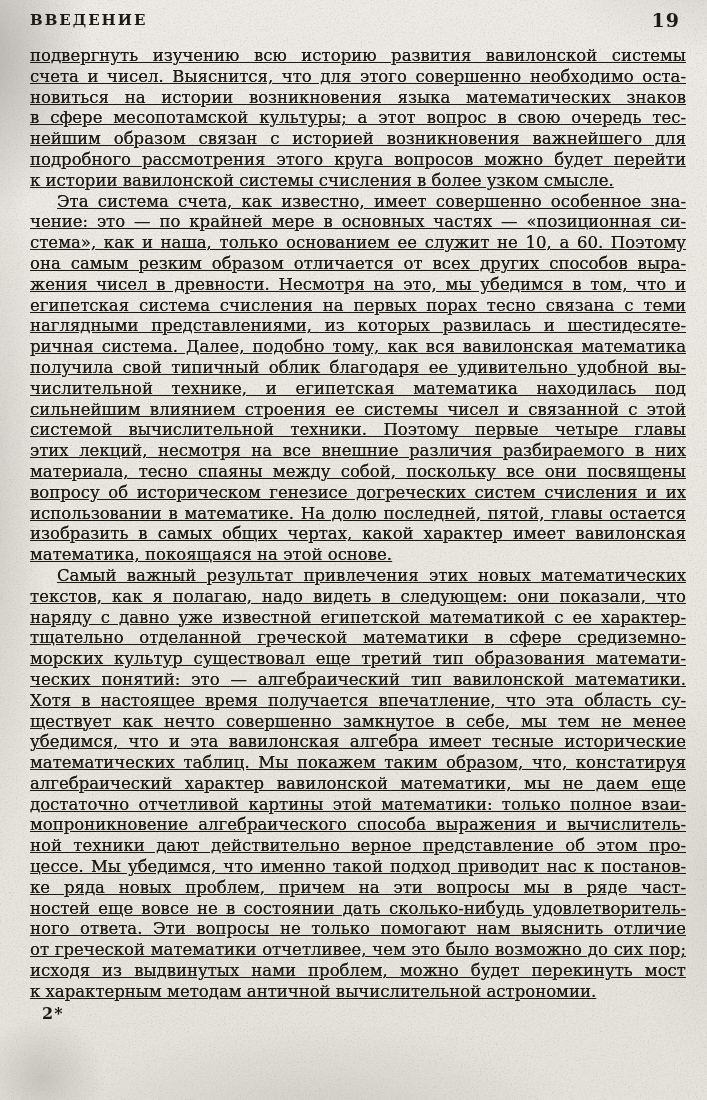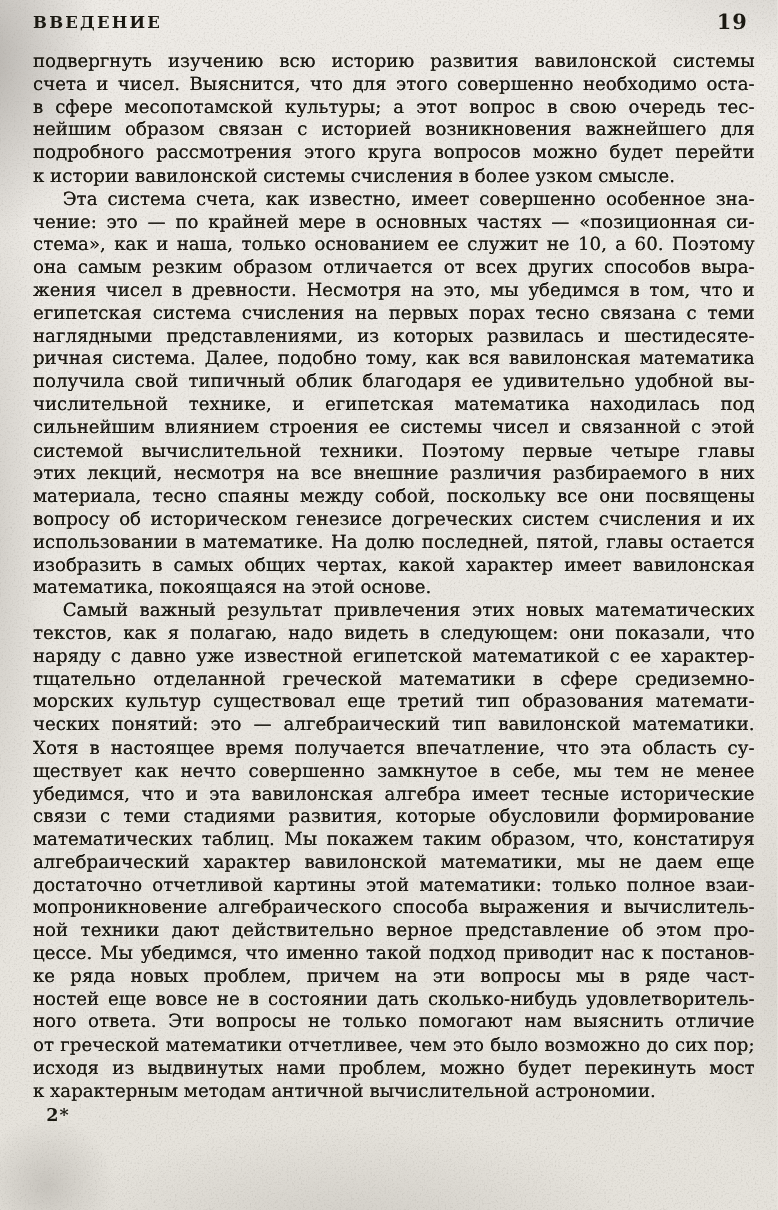--- a/index.html
+++ b/index.html
@@ -37,20 +37,21 @@
   .page-number {
     position: absolute; right: 6px; top: 0;
     font-size: 19px; font-weight: bold; letter-spacing: 1px; text-align: center;
   }
   .text-body {
     margin-top: 5px;
     font-size: 16.5px;
     line-height: 20.8px;
     
     text-shadow: 0 0 0.55px rgba(23, 20, 13, 0.85);
+    text-decoration: underline;
   }
   .paragraph { margin: 0; }
   .line {
     text-align: justify;
     text-align-last: justify;
   }
   .line.last { text-align-last: left; }
   .line.indent { text-indent: 27px; }
   .signature-mark {
     margin-top: 1px; margin-left: 12px;
@@ -78,20 +79,21 @@
   <div class="running-head">
     <div class="running-title">ВВЕДЕНИЕ</div>
     <div class="page-number">19</div>
   </div>
 
   <div class="text-body">
 
   <div class="paragraph">
         <div class="line">подвергнуть изучению всю историю развития вавилонской системы</div>
         <div class="line">счета и чисел. Выяснится, что для этого совершенно необходимо оста-</div>
+        <div class="line">новиться на истории возникновения языка математических знаков</div>
         <div class="line">в сфере месопотамской культуры; а этот вопрос в свою очередь тес-</div>
         <div class="line">нейшим образом связан с историей возникновения важнейшего для</div>
         <div class="line">подробного рассмотрения этого круга вопросов можно будет перейти</div>
         <div class="line last">к истории вавилонской системы счисления в более узком смысле.</div>
       </div>
       <div class="paragraph">
         <div class="line indent">Эта система счета, как известно, имеет совершенно особенное зна-</div>
         <div class="line">чение: это — по крайней мере в основных частях — «позиционная си-</div>
         <div class="line">стема», как и наша, только основанием ее служит не 10, а 60. Поэтому</div>
         <div class="line">она самым резким образом отличается от всех других способов выра-</div>
@@ -113,21 +115,20 @@
       <div class="paragraph">
         <div class="line indent">Самый важный результат привлечения этих новых математических</div>
         <div class="line">текстов, как я полагаю, надо видеть в следующем: они показали, что</div>
         <div class="line">наряду с давно уже известной египетской математикой с ее характер-</div>
         <div class="line">тщательно отделанной греческой математики в сфере средиземно-</div>
         <div class="line">морских культур существовал еще третий тип образования математи-</div>
         <div class="line">ческих понятий: это — алгебраический тип вавилонской математики.</div>
         <div class="line">Хотя в настоящее время получается впечатление, что эта область су-</div>
         <div class="line">ществует как нечто совершенно замкнутое в себе, мы тем не менее</div>
         <div class="line">убедимся, что и эта вавилонская алгебра имеет тесные исторические</div>
-        <div class="line">связи с теми стадиями развития, которые обусловили формирование</div>
         <div class="line">математических таблиц. Мы покажем таким образом, что, констатируя</div>
         <div class="line">алгебраический характер вавилонской математики, мы не даем еще</div>
         <div class="line">достаточно отчетливой картины этой математики: только полное взаи-</div>
         <div class="line">мопроникновение алгебраического способа выражения и вычислитель-</div>
         <div class="line">ной техники дают действительно верное представление об этом про-</div>
         <div class="line">цессе. Мы убедимся, что именно такой подход приводит нас к постанов-</div>
         <div class="line">ке ряда новых проблем, причем на эти вопросы мы в ряде част-</div>
         <div class="line">ностей еще вовсе не в состоянии дать сколько-нибудь удовлетворитель-</div>
         <div class="line">ного ответа. Эти вопросы не только помогают нам выяснить отличие</div>
         <div class="line">от греческой математики отчетливее, чем это было возможно до сих пор;</div>

